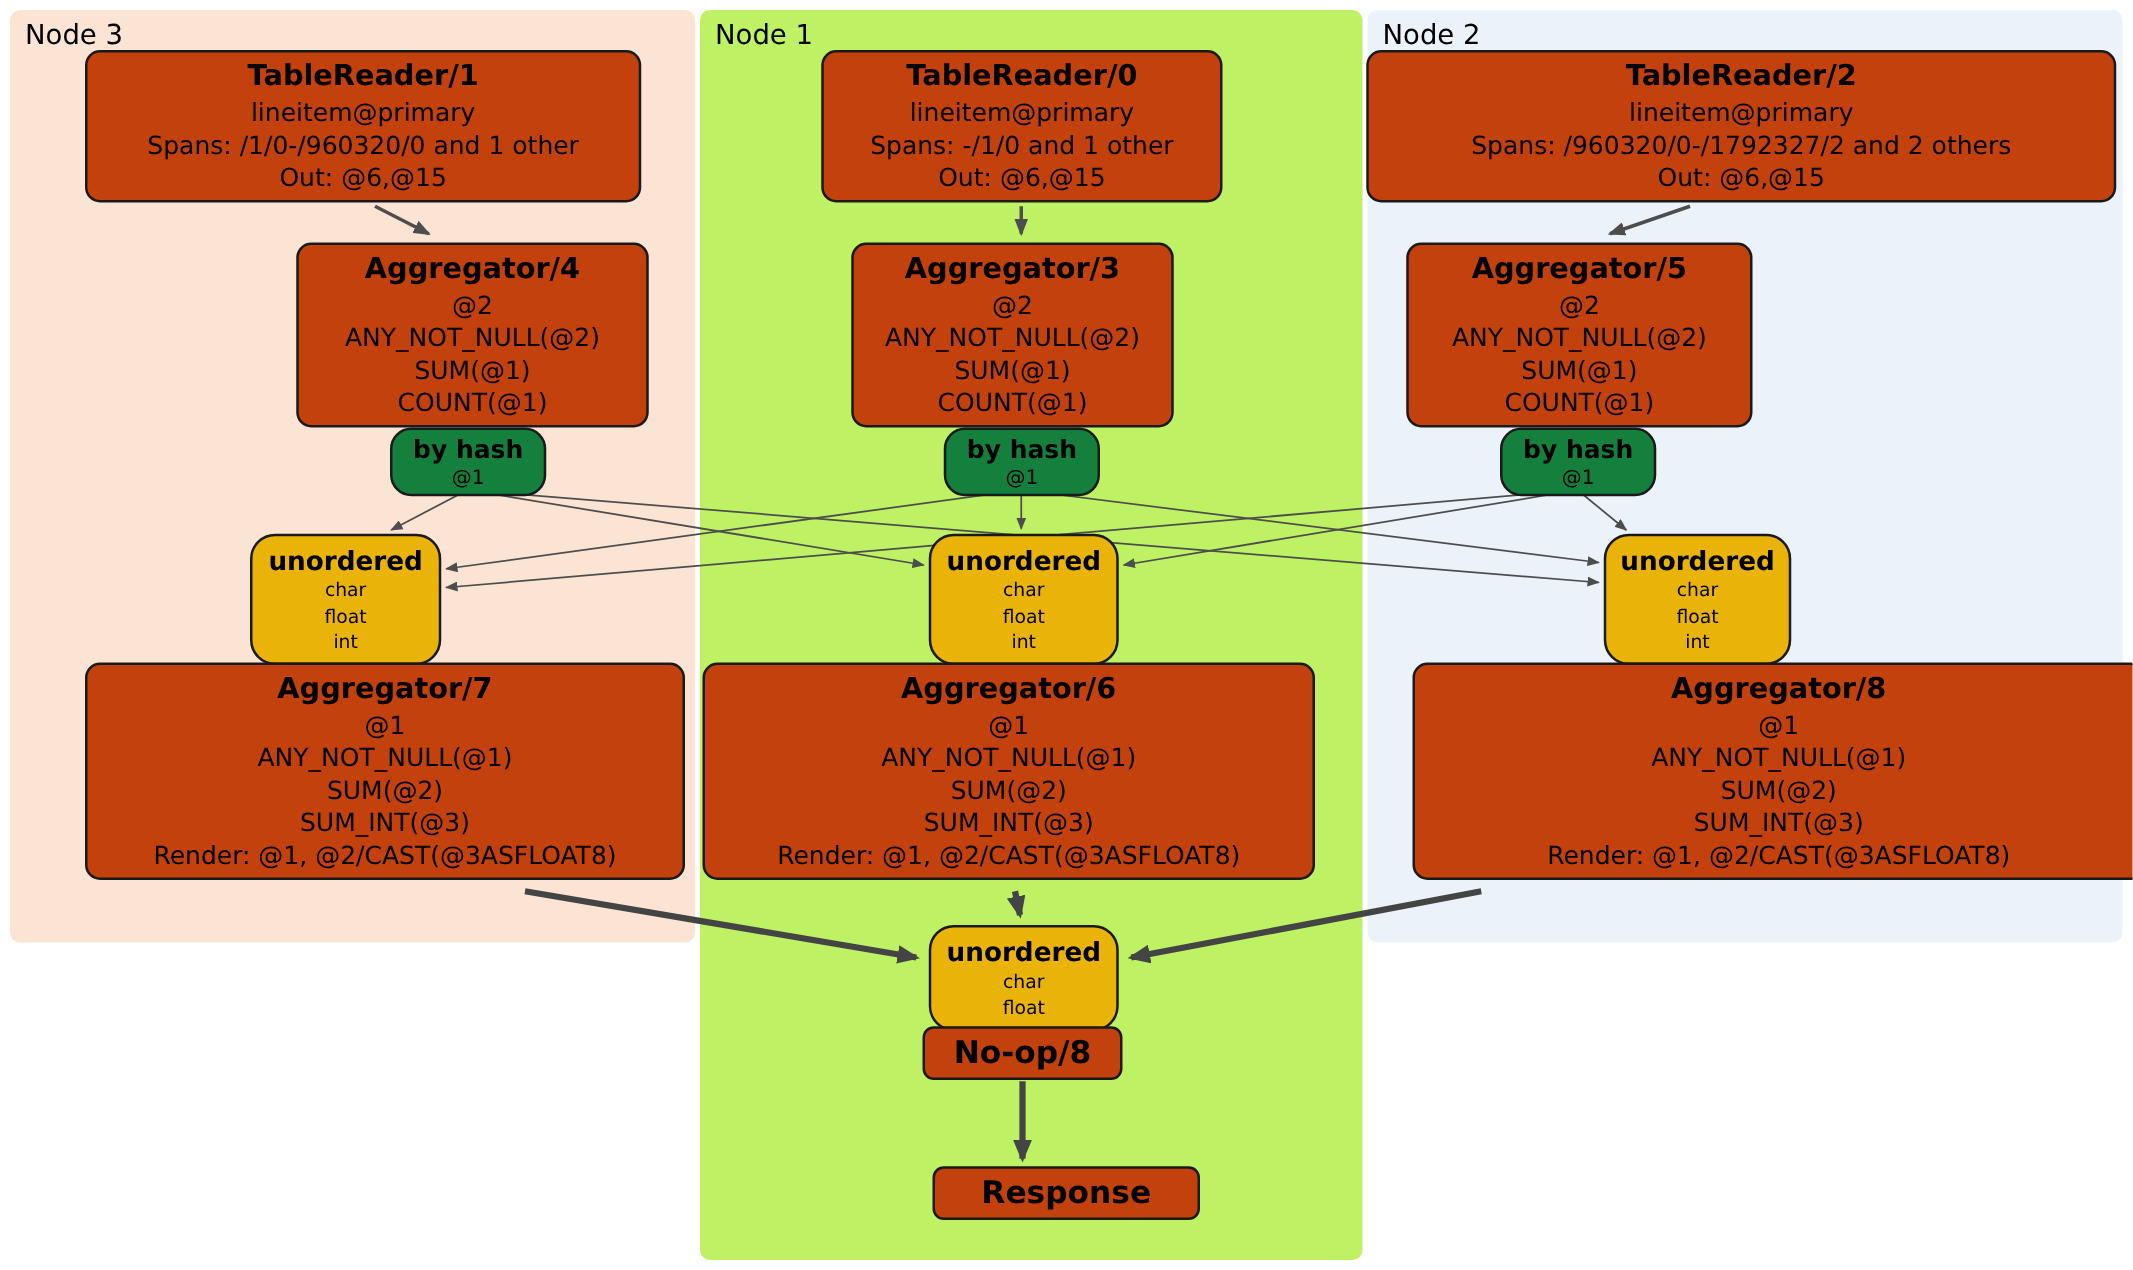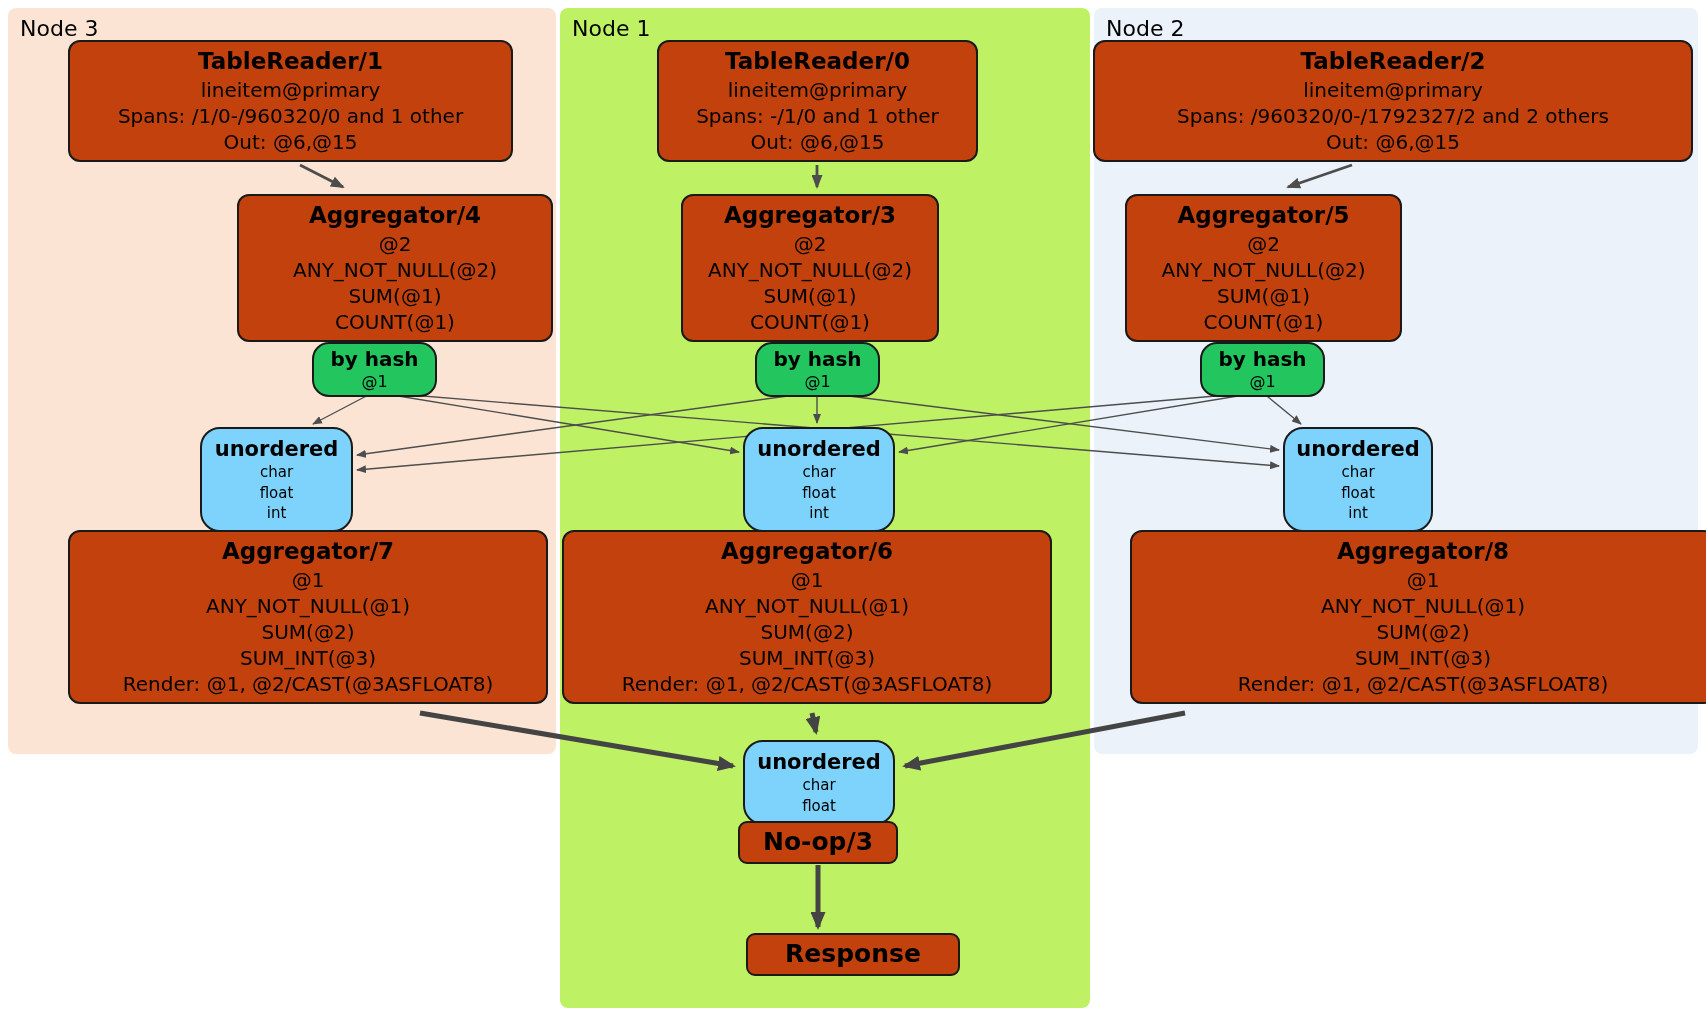--- a/index.html
+++ b/index.html
@@ -22,28 +22,28 @@
     position:absolute; z-index:2; box-sizing:border-box;
     background:#c2410c; border:2px solid #1a1a1a; border-radius:12px;
     text-align:center; padding:5px 8px; font-size:20px; line-height:1.3;
   }
   .proc .title { font-weight:bold; font-size:23px; line-height:1.3; }
   .mini { border-radius:9px; padding:3px 10px; }
   .mini .title { font-size:25px; }
 
   .router {
     position:absolute; z-index:3; box-sizing:border-box;
-    background:#22c55e; border:2px solid #1a1a1a; border-radius:17px;
+    background:#15803d; border:2px solid #1a1a1a; border-radius:17px;
     text-align:center; padding:3px 6px; font-size:16px; line-height:1.25;
   }
   .router .title { font-weight:bold; font-size:20px; }
 
   .sync {
     position:absolute; z-index:2; box-sizing:border-box;
-    background:#7dd3fc; border:2px solid #1a1a1a; border-radius:20px;
+    background:#eab308; border:2px solid #1a1a1a; border-radius:20px;
     text-align:center; padding:7px 6px; font-size:15px; line-height:1.35;
   }
   .sync .title { font-weight:bold; font-size:21px; line-height:1.25; }
 </style>
 </head>
 <body>
 
 <div class="canvas">
 
   <div class="panel p3">
@@ -102,21 +102,21 @@
     <div>Spans: -/1/0 and 1 other</div>
     <div>Out: @6,@15</div>
   </div>
   <div class="proc" style="left:1093px; top:40px; width:600px;">
     <div class="title">TableReader/2</div>
     <div>lineitem@primary</div>
     <div>Spans: /960320/0-/1792327/2 and 2 others</div>
     <div>Out: @6,@15</div>
   </div>
 
-  <div class="proc" style="left:237px; top:194px; width:316px;">
+  <div class="proc" style="left:237px; top:194px; width:282px;">
     <div class="title">Aggregator/4</div>
     <div>@2</div>
     <div>ANY_NOT_NULL(@2)</div>
     <div>SUM(@1)</div>
     <div>COUNT(@1)</div>
   </div>
   <div class="proc" style="left:681px; top:194px; width:258px;">
     <div class="title">Aggregator/3</div>
     <div>@2</div>
     <div>ANY_NOT_NULL(@2)</div>
@@ -187,19 +187,19 @@
     <div>SUM_INT(@3)</div>
     <div>Render: @1, @2/CAST(@3ASFLOAT8)</div>
   </div>
 
   <div class="sync" style="left:743px; top:740px; width:152px;">
     <div class="title">unordered</div>
     <div>char</div>
     <div>float</div>
   </div>
   <div class="proc mini" style="left:738px; top:821px; width:160px;">
-    <div class="title">No-op/3</div>
+    <div class="title">No-op/8</div>
   </div>
   <div class="proc mini" style="left:730px; top:933px; width:214px;margin-left:16px;">
     <div class="title">Response</div>
   </div>
 
 </div>
 
 </body></html>

